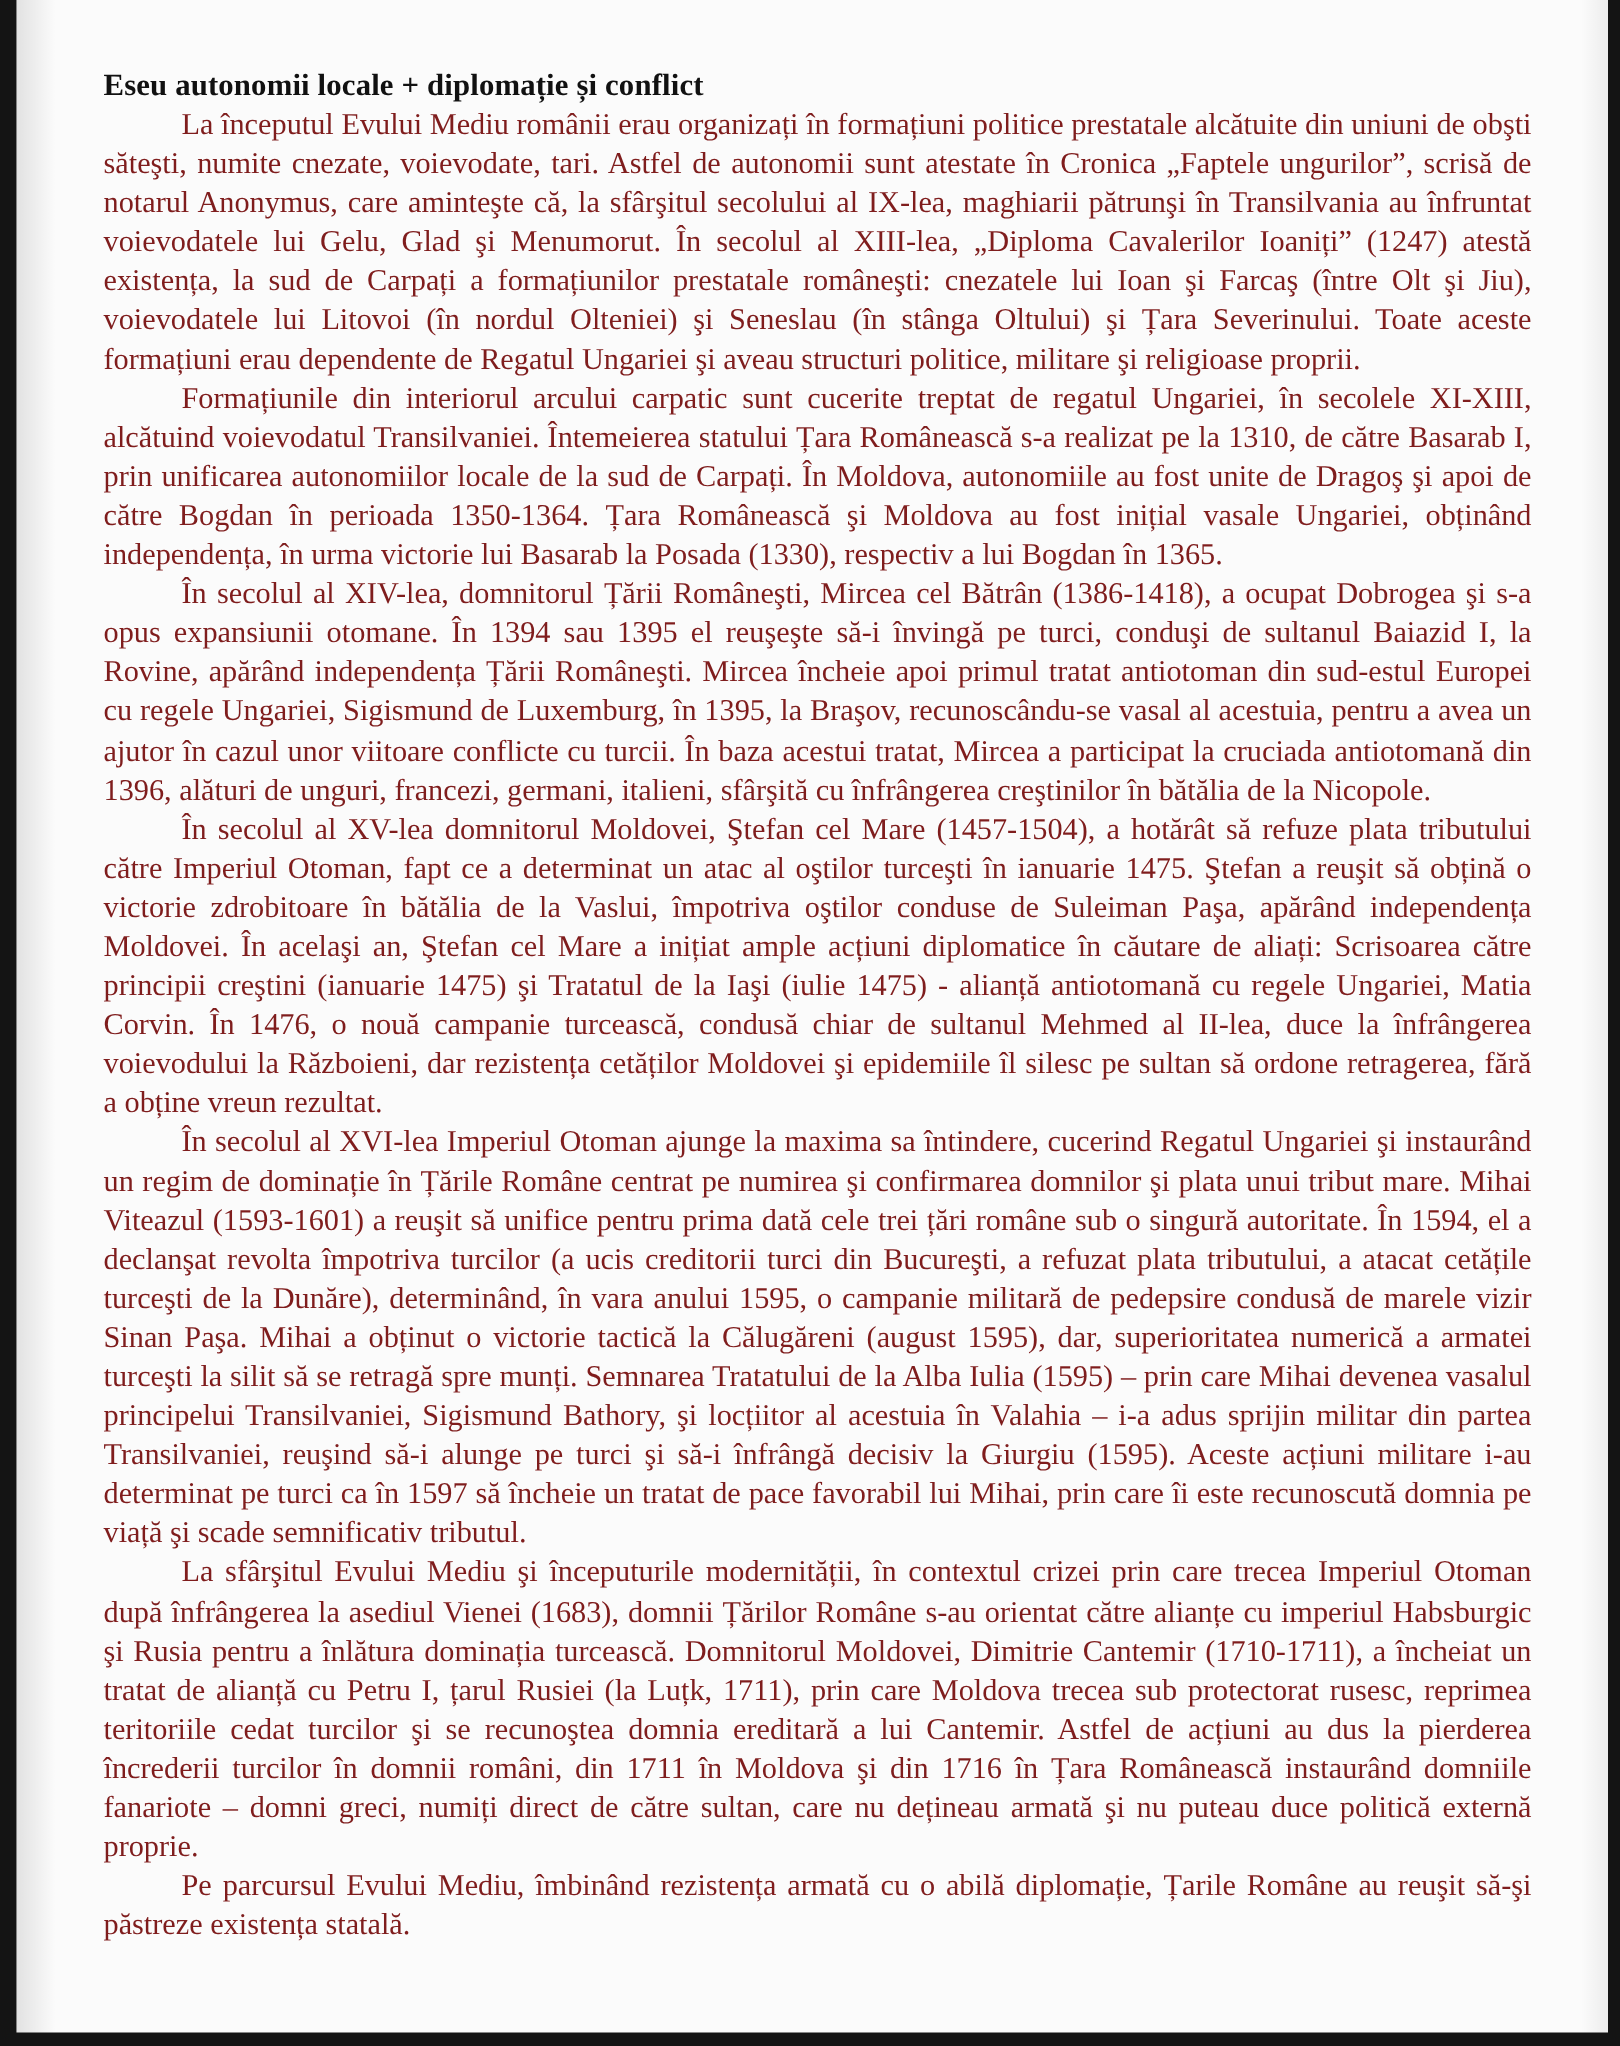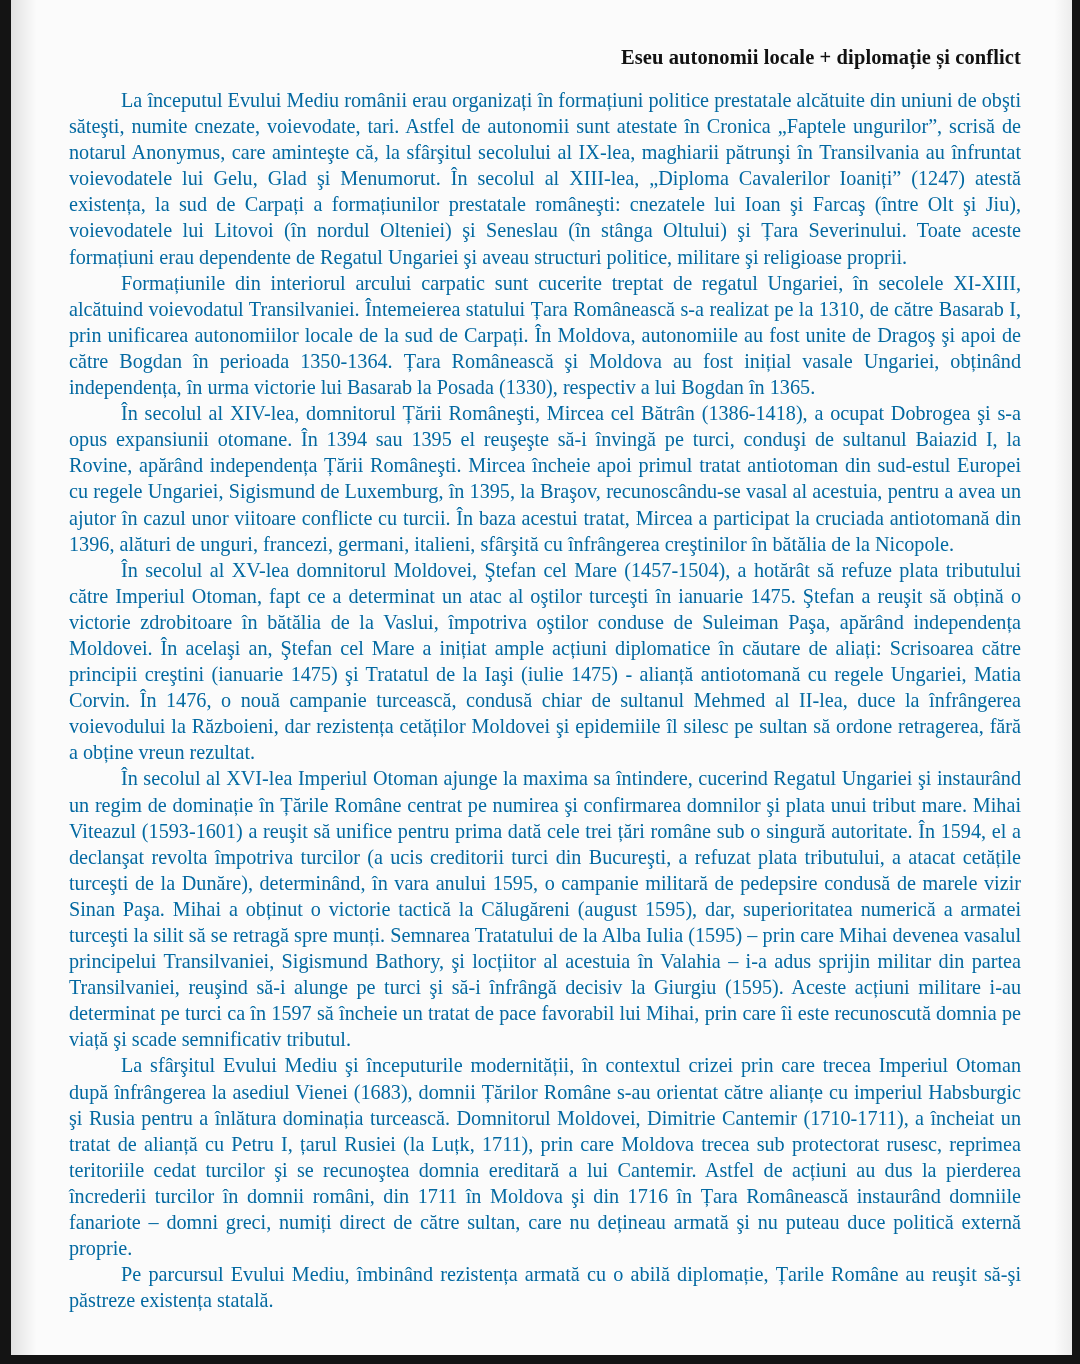--- a/index.html
+++ b/index.html
@@ -57,35 +57,35 @@
     height: 9px;
     background: #141414;
   }
   #doc-body {
     position: absolute;
     left: 58px;
     top: 44px;
     width: 952px;
   }
   #doc-title {
-    text-align: right;
+    text-align: left;
     font-weight: bold;
     font-size: 20.5px;
     color: #111;
     letter-spacing: 0.1px;
-    margin: 0 0 17px 0;
+    margin: 0 0 0 0;
     line-height: 26px;
   }
   .para {
     margin: 0;
     text-align: justify;
     text-justify: inter-word;
     font-size: 20.2px;
     line-height: 26.1px;
-    color: #0369a1;
+    color: #7f1d1d;
     text-indent: 52px;
     hyphens: none;
     -webkit-hyphens: none;
   }
 </style>
 </head>
 <body>
 
 <div id="scan-frame">
 

